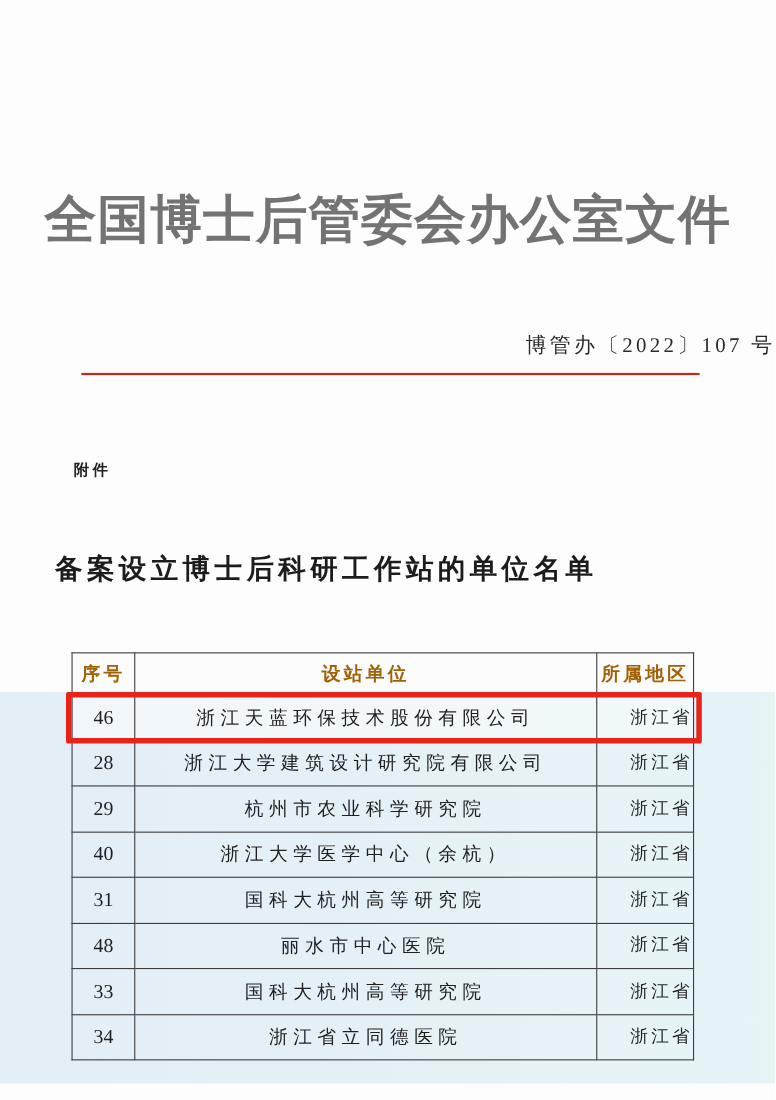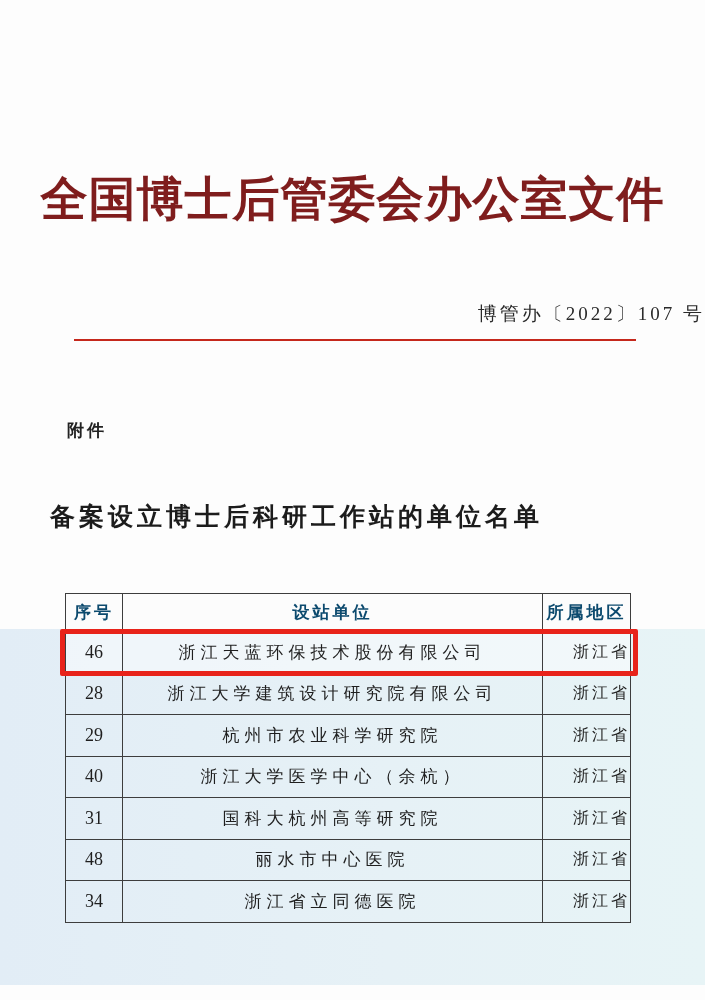--- a/index.html
+++ b/index.html
@@ -21,42 +21,42 @@
   }
   .doc-title {
     position: absolute;
     left: 0; top: 168px;
     width: 705px;
     margin: 0;
     text-align: center;
     font-size: 47px;
     font-weight: 700;
     letter-spacing: 1px;
-    color: #7f1d1d;
+    color: #737373;
     font-family: "Liberation Serif", "DejaVu Serif", serif;
   }
   .doc-number {
     position: absolute;
     left: 0; top: 301px;
     width: 705px;
     text-align: right;
     font-size: 19px;
     letter-spacing: 3px;
     color: #2a2a2a;
   }
   .red-divider {
     position: absolute;
     left: 74px; top: 339px;
     width: 562px; height: 0;
     border-top: 2px solid #c5281c;
   }
   .attachment {
     position: absolute;
     left: 67px; top: 419px;
-    font-size: 17px;
+    font-size: 14px;
     font-weight: 700;
     letter-spacing: 3px;
     color: #222;
   }
   .list-title {
     position: absolute;
     left: 0; top: 500px;
     width: 593px;
     margin: 0;
     text-align: center;
@@ -84,21 +84,21 @@
     padding: 0;
     overflow: hidden;
     white-space: nowrap;
   }
   .station-table th {
     height: 37px;
     font-size: 17px;
     font-weight: 700;
     letter-spacing: 3px;
     background: #fcfcfc;
-    color: #0c4a6e;
+    color: #a16207;
   }
   .station-table td { height: 40.5px; }
   .station-table td.no-cell { font-size: 18px; letter-spacing: 0; }
   .station-table td.unit-cell { font-size: 17px; letter-spacing: 5px; }
   .station-table td.region-cell { font-size: 16px; letter-spacing: 3px; text-align: right; }
   .station-table tr.hl td { background: rgba(255,255,255,0.45); }
   .highlight-box {
     position: absolute;
     left: 60px; top: 630px;
     width: 568px; height: 35px;
@@ -163,20 +163,25 @@
           <td class="no-cell">31</td>
           <td class="unit-cell">国科大杭州高等研究院</td>
           <td class="region-cell">浙江省</td>
         </tr>
         <tr>
           <td class="no-cell">48</td>
           <td class="unit-cell">丽水市中心医院</td>
           <td class="region-cell">浙江省</td>
         </tr>
         <tr>
+          <td class="no-cell">33</td>
+          <td class="unit-cell">国科大杭州高等研究院</td>
+          <td class="region-cell">浙江省</td>
+        </tr>
+        <tr>
           <td class="no-cell">34</td>
           <td class="unit-cell">浙江省立同德医院</td>
           <td class="region-cell">浙江省</td>
         </tr>
       </tbody>
   </table>
 
   <div class="highlight-box" style="top: 628.5px; left: 60px; width: 568px; height: 37.5px;"></div>
 
 </div>

